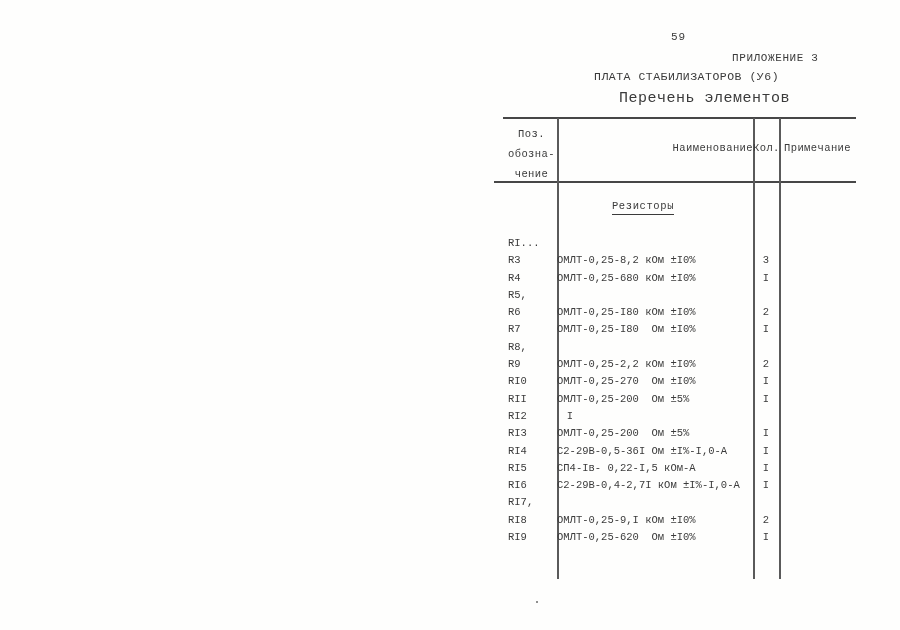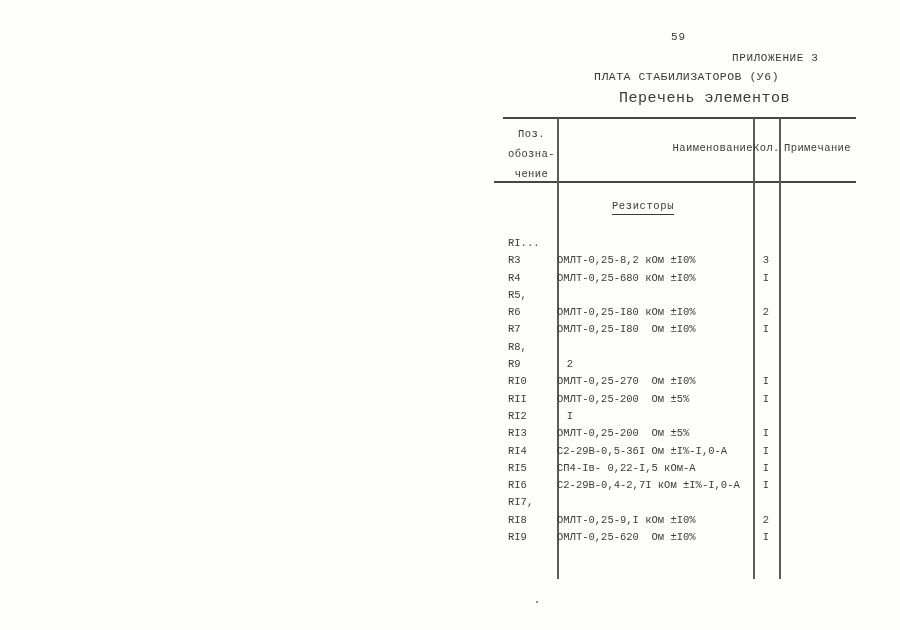--- a/index.html
+++ b/index.html
@@ -112,20 +112,21 @@
         <span class="c-note"></span>
       </div>
     <div class="trow">
         <span class="c-pos">R8,</span>
         <span class="c-name"></span>
         <span class="c-qty"></span>
         <span class="c-note"></span>
       </div>
     <div class="trow">
         <span class="c-pos">R9</span>
+        <span class="c-name">ОМЛТ-0,25-2,2 кОм ±I0%</span>
         <span class="c-qty">2</span>
         <span class="c-note"></span>
       </div>
     <div class="trow">
         <span class="c-pos">RI0</span>
         <span class="c-name">ОМЛТ-0,25-270  Ом ±I0%</span>
         <span class="c-qty">I</span>
         <span class="c-note"></span>
       </div>
     <div class="trow">

